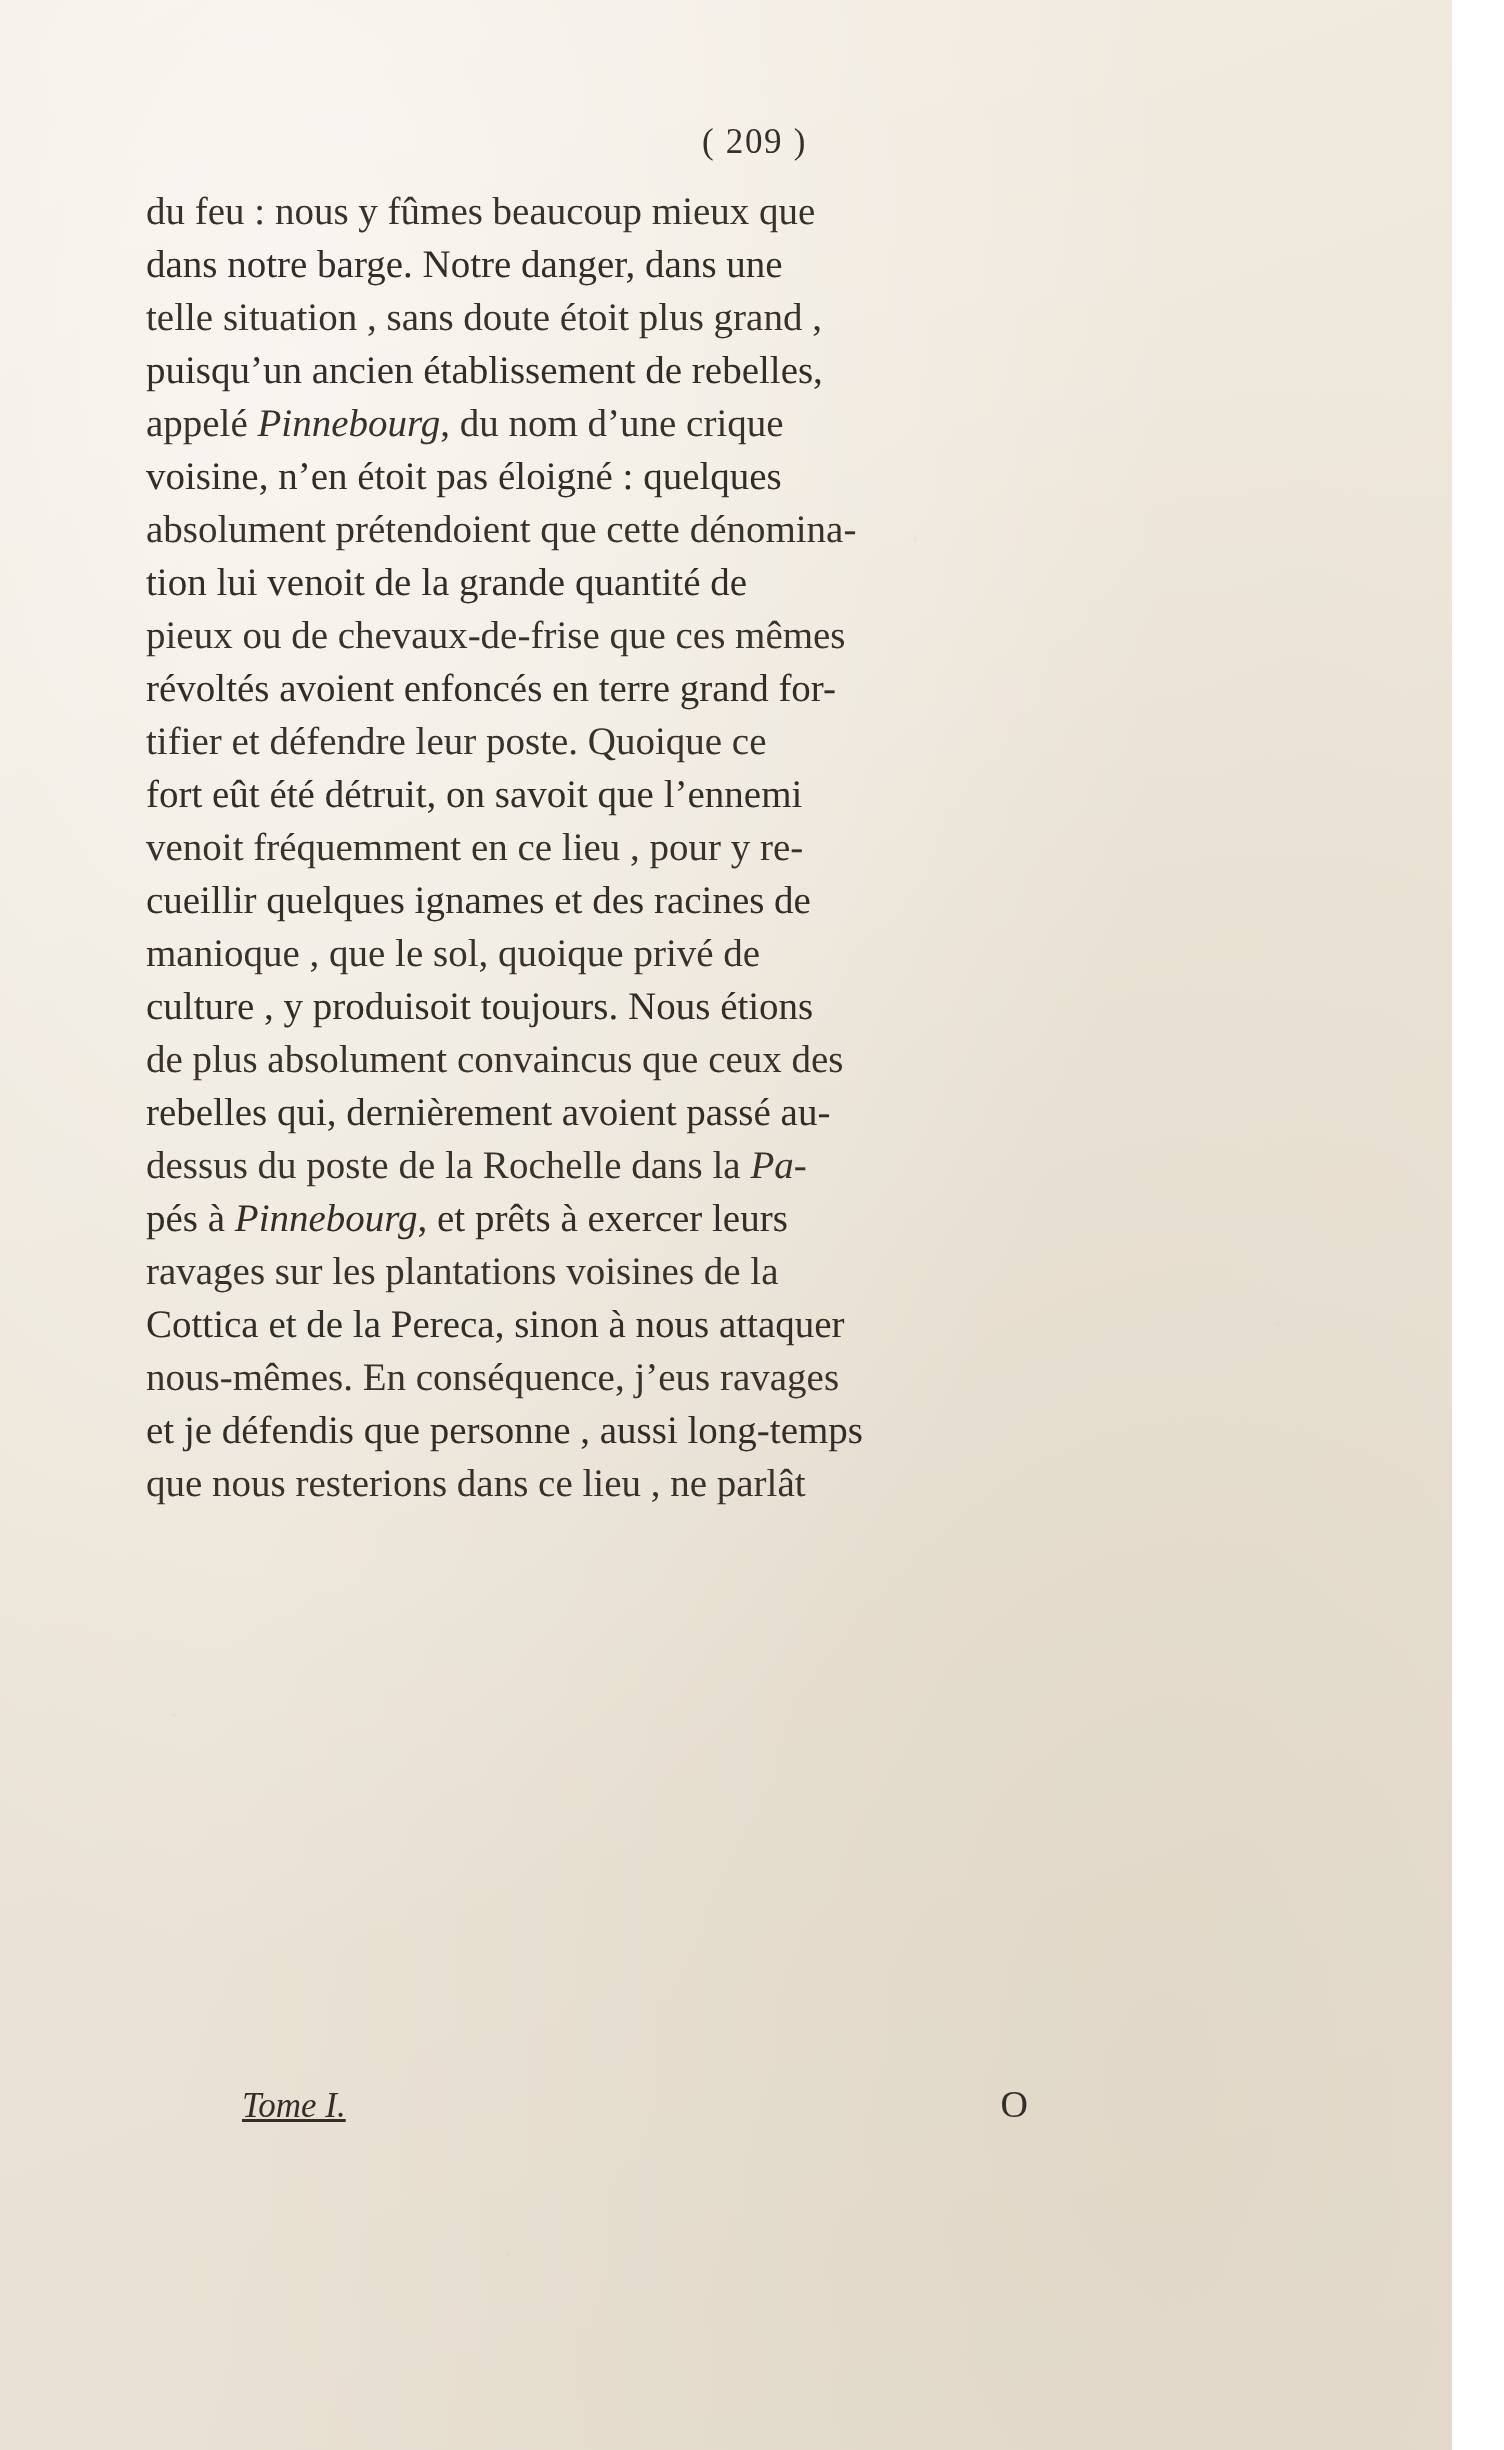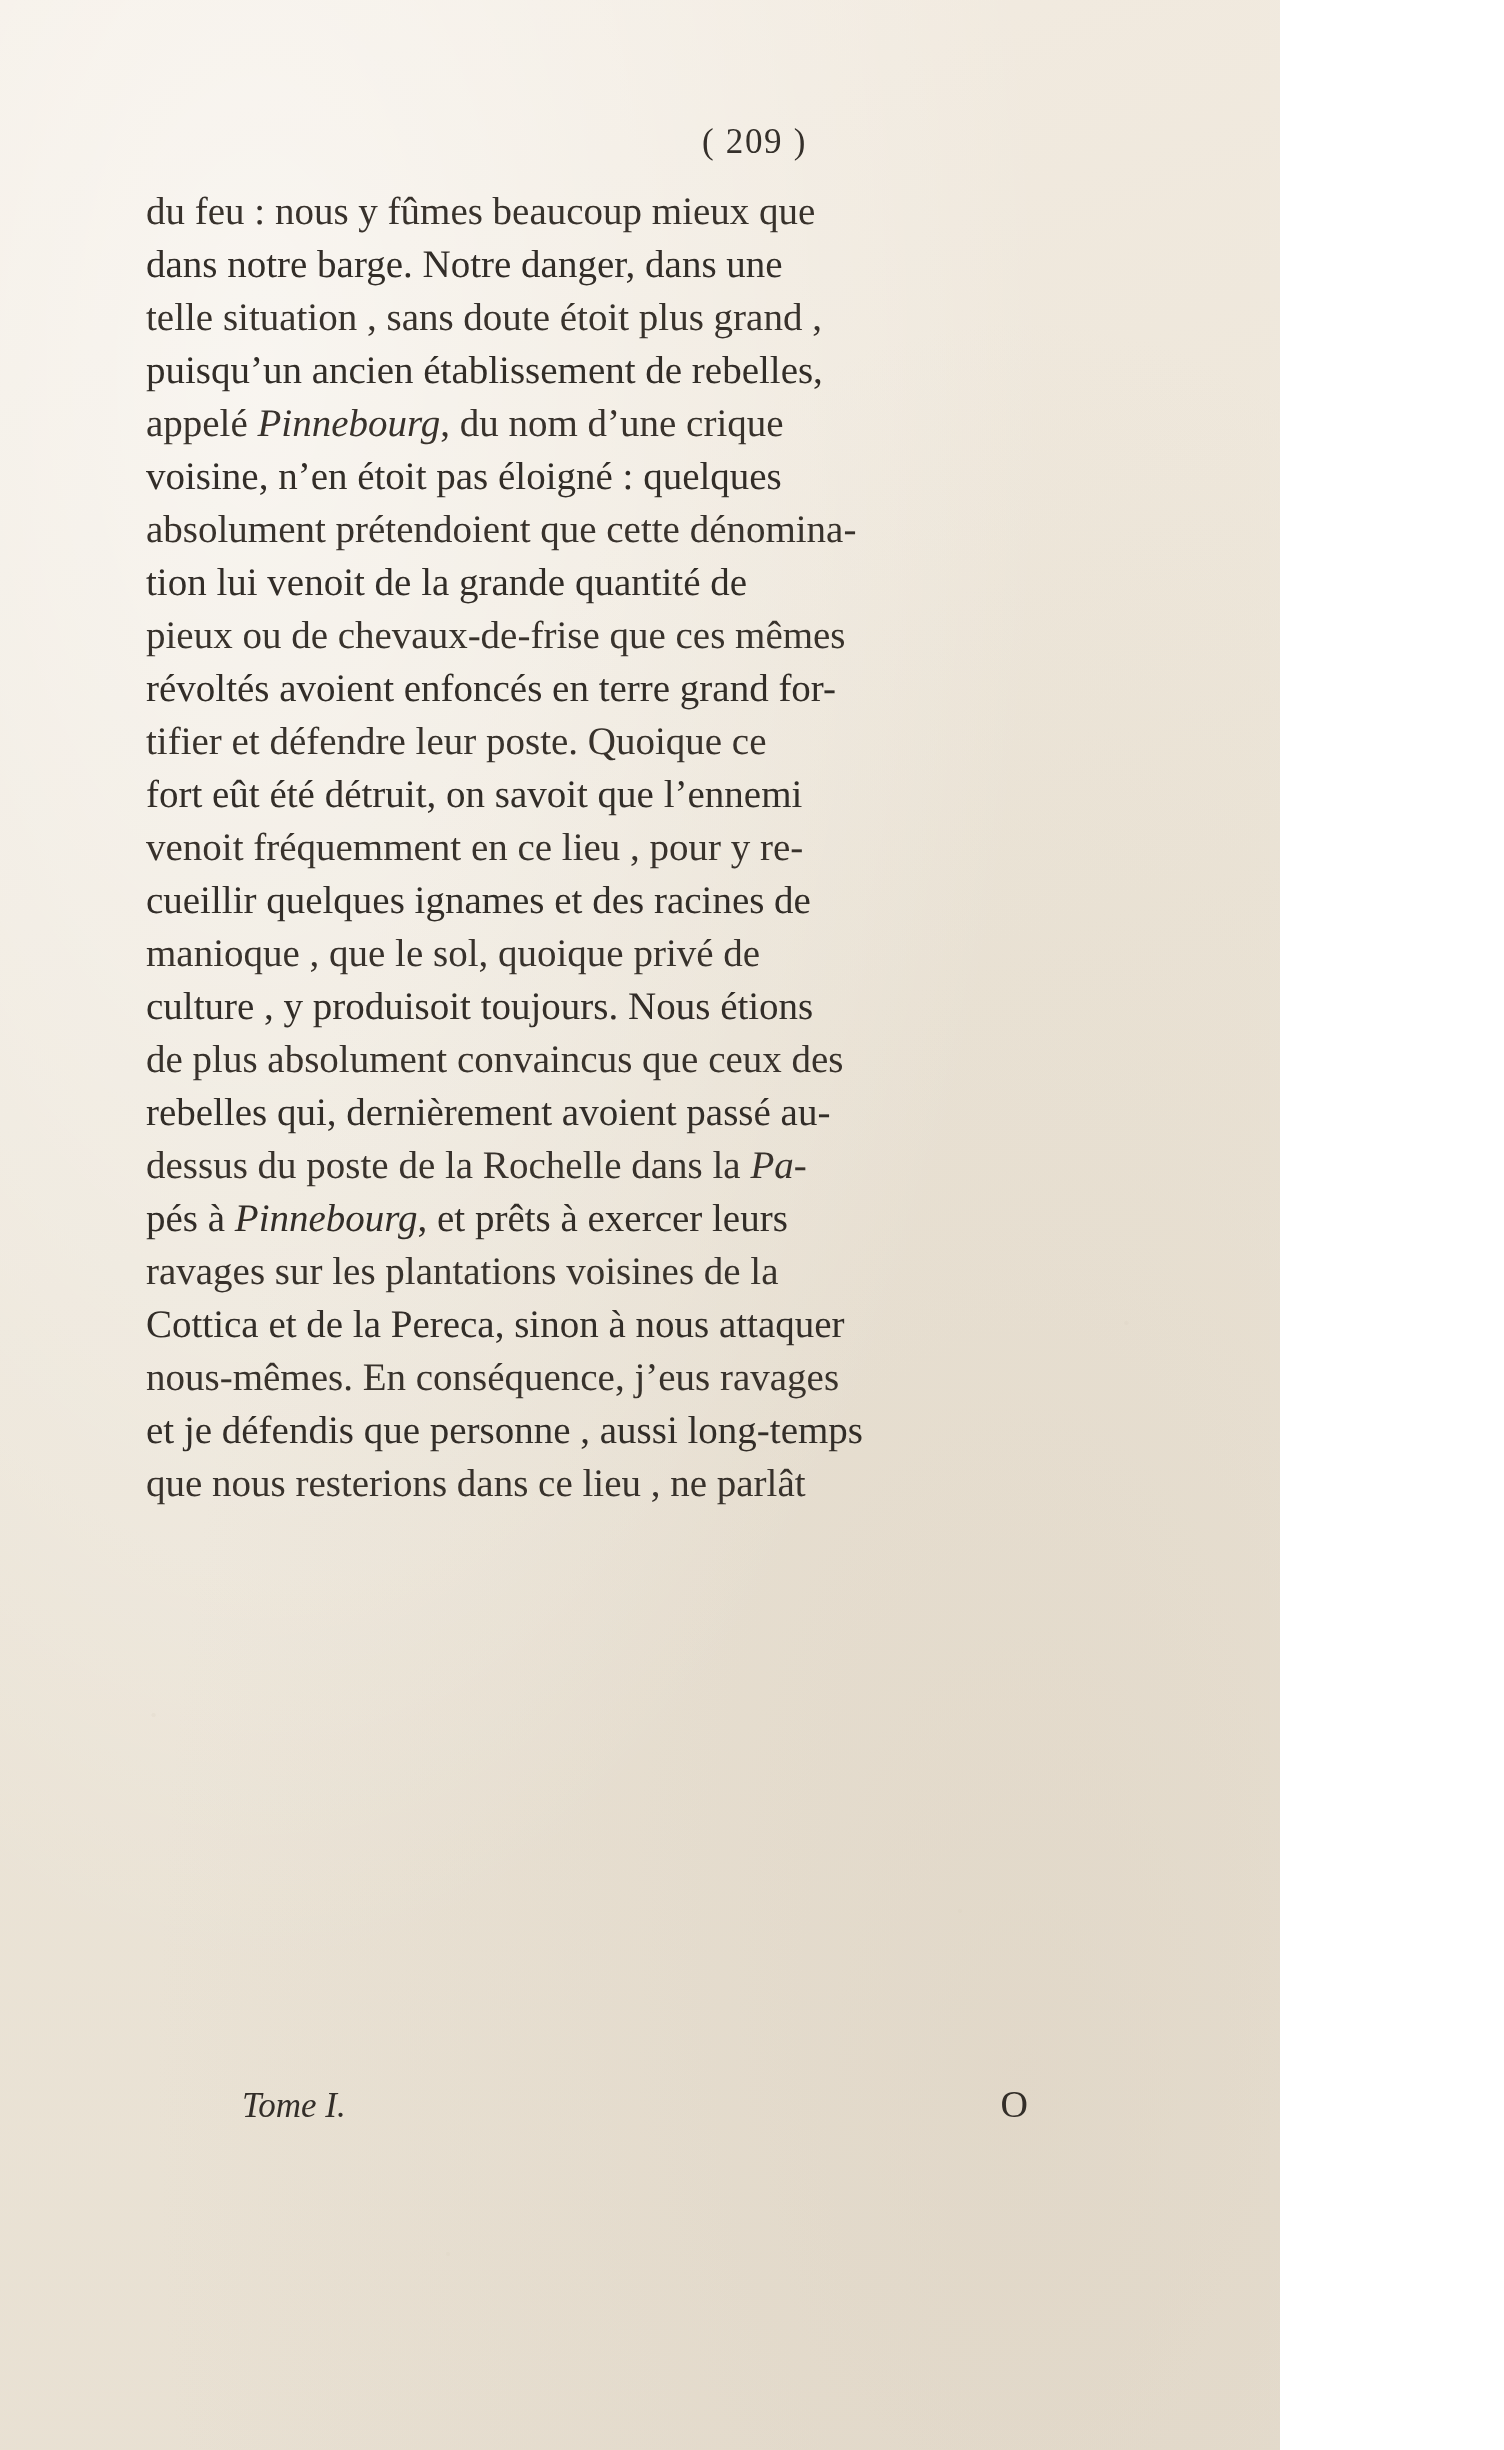--- a/index.html
+++ b/index.html
@@ -2,21 +2,21 @@
 <html style="font-size:14px"><head>
 <meta charset="utf-8">
 <style>
   html, body {
     margin: 0;
     padding: 0;
     background: #ffffff;
   }
   .page {
     position: relative;
-    width: 1280px;
+    width: 1452px;
     height: 2450px;
     background: #efe9df;
     background-image:
       radial-gradient(ellipse at 20% 15%, rgba(255,255,255,0.55) 0%, rgba(255,255,255,0) 55%),
       radial-gradient(ellipse at 80% 85%, rgba(216,205,188,0.45) 0%, rgba(216,205,188,0) 60%),
       linear-gradient(160deg, #f3ece2 0%, #ece5d8 45%, #e7dfd1 100%);
     overflow: hidden;
     font-family: "Liberation Serif", "DejaVu Serif", serif;
     color: #2b2724;
   }
@@ -63,20 +63,21 @@
     width: 1217px;
     display: flex;
     justify-content: space-between;
     align-items: baseline;
     font-size: 35px;
   }
   .signature {
     font-style: italic;
     padding-left: 96px;
     color: #332e29;
+    text-decoration: underline;
   }
   .catch {
     padding-right: 335px;
     color: #332e29;
     font-size: 38px;
   }
   
   .body-line:nth-child(odd)  { color: #322d28; }
   .body-line:nth-child(even) { color: #38322c; }
 </style>

